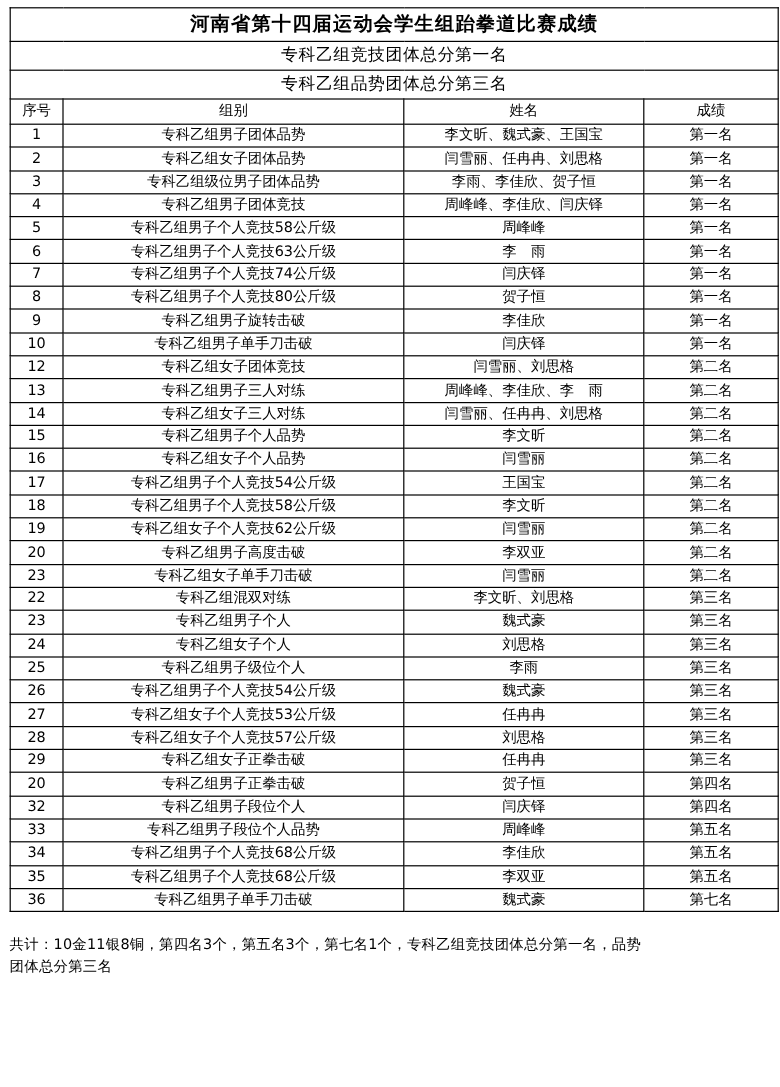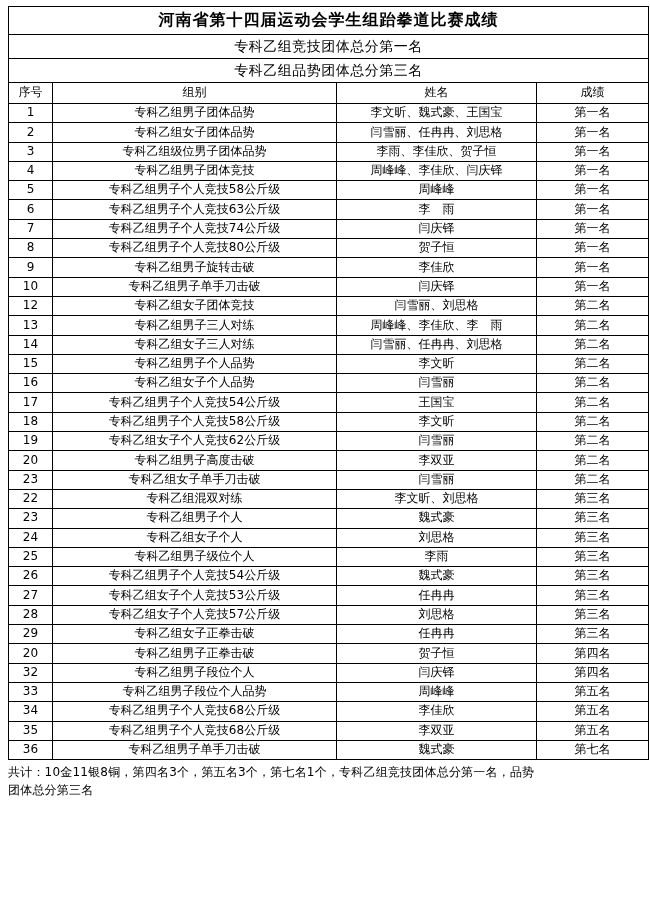--- a/index.html
+++ b/index.html
@@ -52,21 +52,21 @@
   }
   .data-row td {
     height: 19.3px;
     font-size: 12px;
   }
   .col-no { width: 44px; }
   .col-cat { width: 284px; }
   .col-name { width: 200px; }
   .col-res { width: 112px; }
   .footer {
-    margin-top: 3px;
+    margin-top: 18px;
     font-size: 12px;
     line-height: 1.5;
     text-align: left;
     letter-spacing: 0.2px;
   }
 </style>
 </head>
 <body>
 
 <div class="page">

